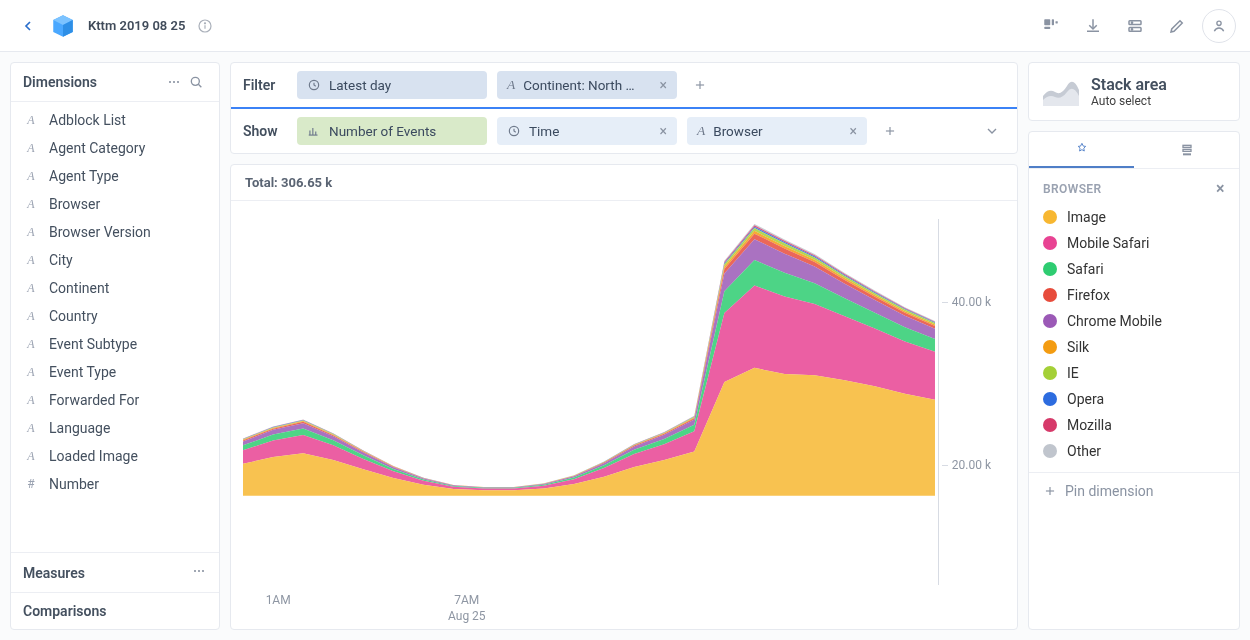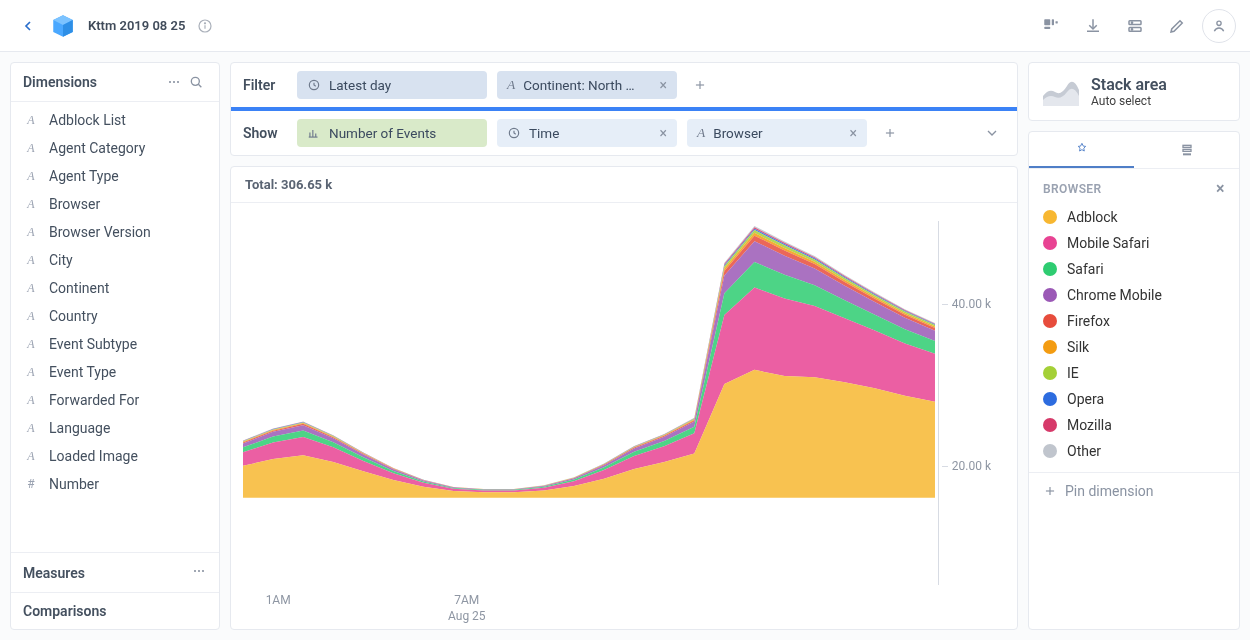--- a/index.html
+++ b/index.html
@@ -24,21 +24,21 @@
   .section-header .label { font-weight: 600; flex: 1; color: #44505f; }
   .section-header .more, .section-header .search { width: 22px; height: 22px; display:flex; align-items:center; justify-content:center; color:#8a93a2; cursor:pointer; }
   .dim-list { flex: 1; overflow-y: auto; padding: 4px 0; }
   .dim-item { display: flex; align-items: center; padding: 6px 12px; cursor: pointer; color: #44505f; }
   .dim-icon { width: 16px; text-align: center; color: #9aa2b1; font-style: italic; font-family: Georgia, serif; font-size: 12px; margin-right: 10px; }
   .section-footer { border-top: 1px solid #eceef3; padding: 10px 12px; font-weight: 600; display:flex; align-items:center; cursor:pointer; color:#44505f;}
   .section-footer .dots { margin-left:auto; color:#8a93a2;}
   
   .main { flex: 1; display: flex; flex-direction: column; gap: 10px; min-width:0; }
   .control-row { display: flex; align-items: center; padding: 8px 12px; gap: 10px; }
-  .control-row + .control-row { border-top: 4px solid #3b82f6; }
+  .control-row + .control-row { border-top: 2px solid #3b82f6; }
   .row-label { width: 44px; font-weight: 600; color: #44505f; }
   .pill { display: flex; align-items: center; gap: 8px; border-radius: 4px; padding: 6px 10px; font-size: 13.5px; cursor: pointer; white-space: nowrap; }
   .pill .x { margin-left: auto; color: #8a93a2; font-size: 14px; padding-left: 6px; }
   .pill-blue { background: #d8e2f0; color: #3b4a5f; }
   .pill-green { background: #d9eac9; color: #3b4a5f; }
   .pill-blue-outline { background: #e6eef8; color: #3b4a5f; }
   .pill-wide { min-width: 190px; }
   .pill-mid  { min-width: 180px; }
   .add-btn { width: 26px; height: 26px; display:flex; align-items:center; justify-content:center; color:#8a93a2; cursor:pointer; border-radius:4px; }
   .chev-btn { margin-left: 12px; }
@@ -343,37 +343,37 @@
               </svg>
           </div>
         </div>
         <div class="legend-head">
           <span>BROWSER</span>
           <span style="margin-left:auto; cursor:pointer; font-size:16px; color:#8a93a2;">×</span>
         </div>
         <div class="legend-body" id="legend-body">
             <div class="legend-item">
               <span class="swatch" style="background: rgb(247, 183, 49);"></span>
-              <span>Adblock</span>
+              <span>Image</span>
             </div>
             <div class="legend-item">
               <span class="swatch" style="background: rgb(232, 67, 147);"></span>
               <span>Mobile Safari</span>
             </div>
             <div class="legend-item">
               <span class="swatch" style="background: rgb(46, 204, 113);"></span>
               <span>Safari</span>
             </div>
             <div class="legend-item">
+              <span class="swatch" style="background: rgb(231, 76, 60);"></span>
+              <span>Firefox</span>
+            </div>
+            <div class="legend-item">
               <span class="swatch" style="background: rgb(155, 89, 182);"></span>
               <span>Chrome Mobile</span>
-            </div>
-            <div class="legend-item">
-              <span class="swatch" style="background: rgb(231, 76, 60);"></span>
-              <span>Firefox</span>
             </div>
             <div class="legend-item">
               <span class="swatch" style="background: rgb(243, 156, 18);"></span>
               <span>Silk</span>
             </div>
             <div class="legend-item">
               <span class="swatch" style="background: rgb(164, 208, 55);"></span>
               <span>IE</span>
             </div>
             <div class="legend-item">

